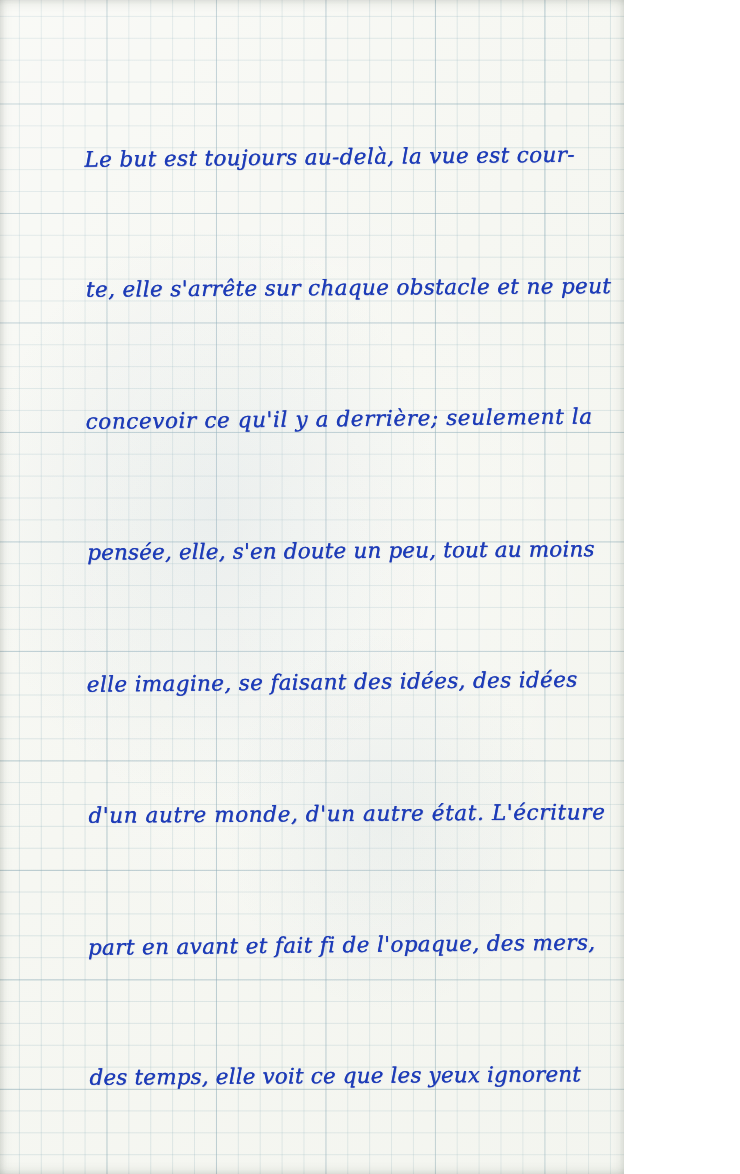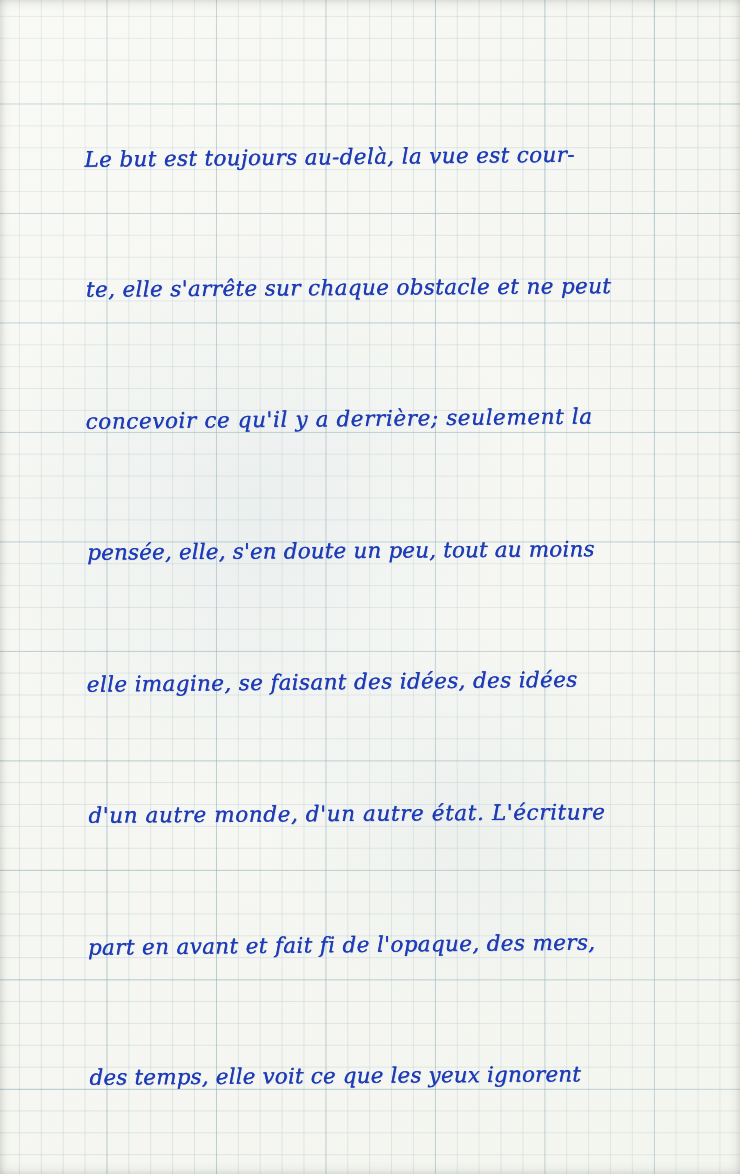--- a/index.html
+++ b/index.html
@@ -5,21 +5,21 @@
   html, body {
     margin: 0;
     padding: 0;
     background: #ffffff;
   }
   body {
     font-family: "Liberation Sans", sans-serif;
   }
   .page {
     position: relative;
-    width: 740px;
+    width: 624px;
     height: 1174px;
     overflow: hidden;
     background: #f7f8f4;
   }
 
   
   .sheet {
     position: absolute;
     left: 0;
     top: 0;

